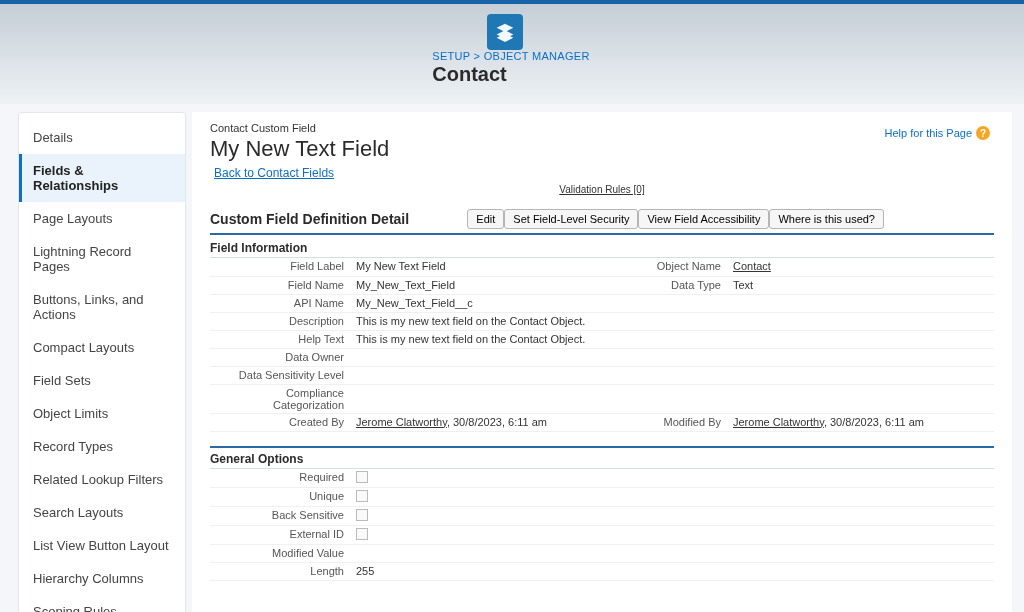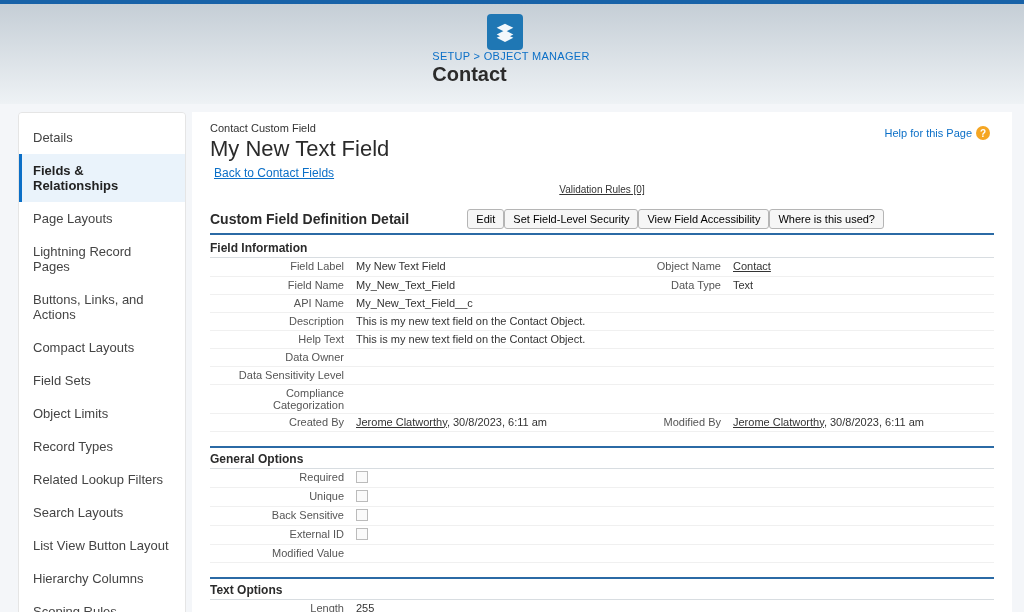--- a/index.html
+++ b/index.html
@@ -262,21 +262,20 @@
         <td class="lbl">External ID</td>
         <td class="val"><span class="chk"></span></td>
       </tr>
       <tr>
         <td class="lbl">Modified Value</td>
         <td class="val"></td>
       </tr>
     </tbody>
       </table>
 
-    <div class="subsection divider-top">Text Options</div>
     <table class="detail">
       <tbody>
           <tr>
         <td class="lbl">Length</td>
         <td class="val">255</td>
       </tr>
     </tbody>
       </table>
 
   </div>

